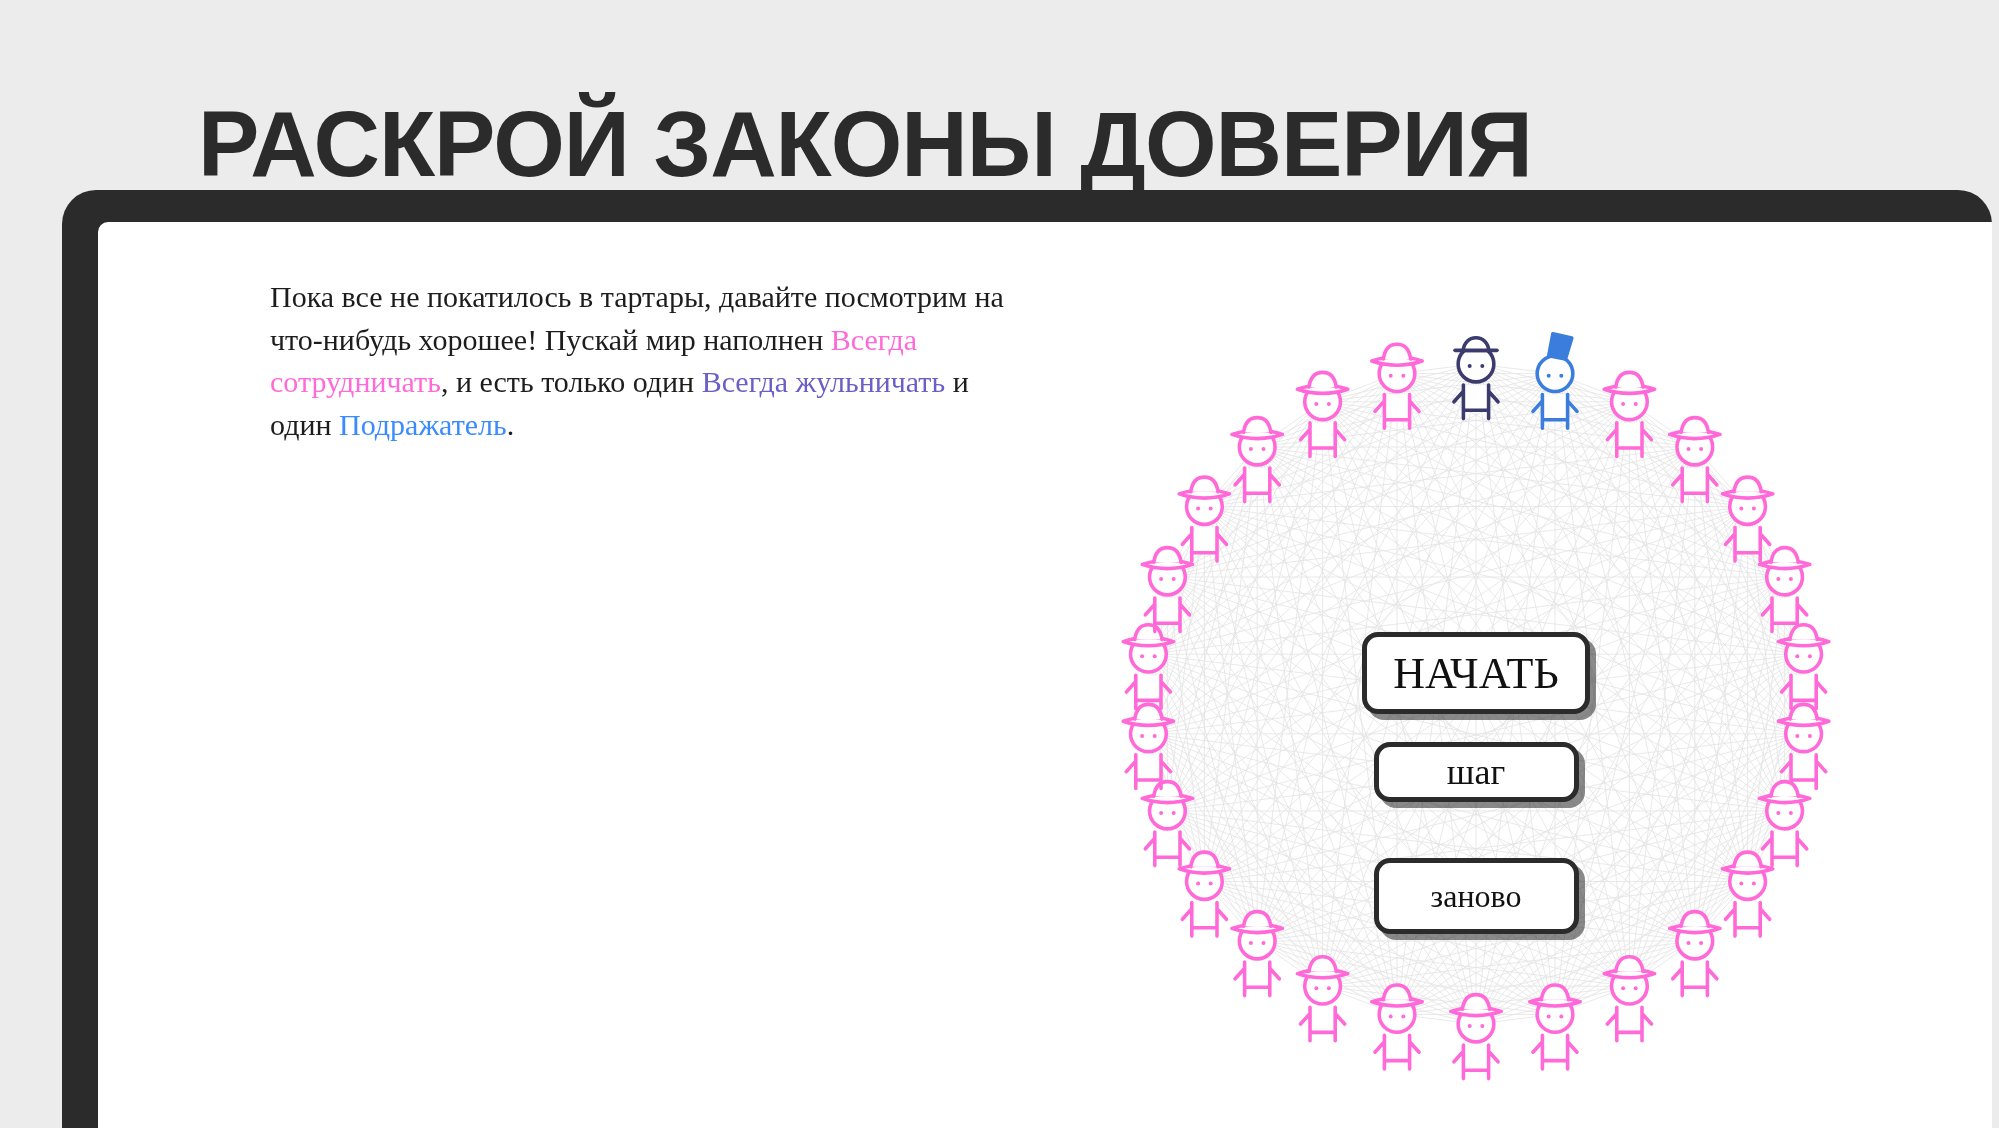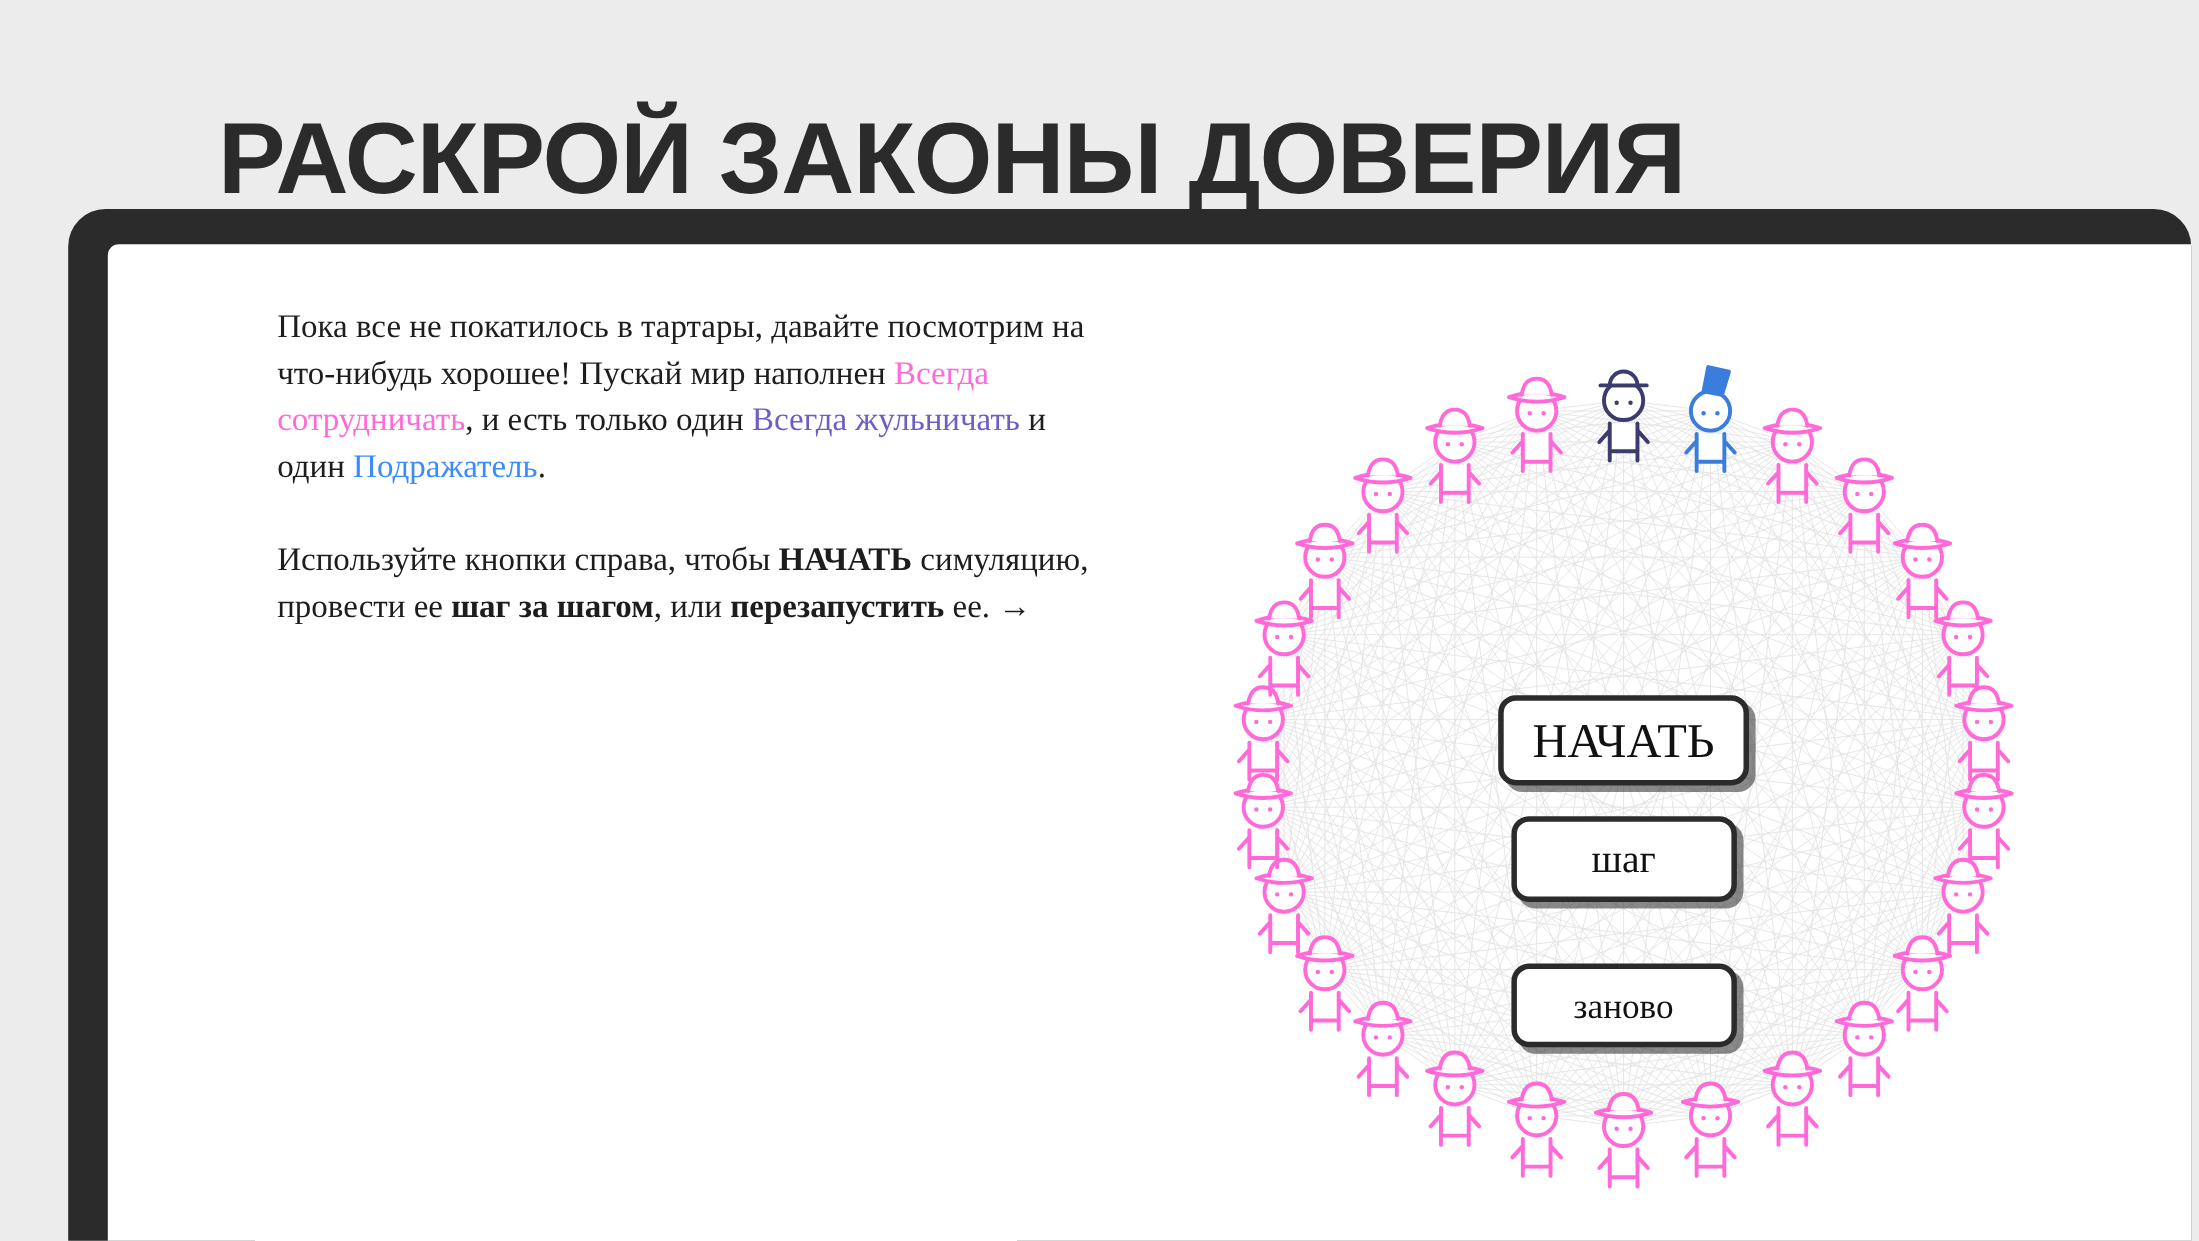--- a/index.html
+++ b/index.html
@@ -50,21 +50,21 @@
     top: 32px;
     width: 1894px;
     height: 990px;
     background: #ffffff;
     border-radius: 10px 0 0 0;
     overflow: hidden;
   }
 
   .text-col {
     position: absolute;
-    left: 154px;
+    left: 172px;
     top: 54px;
     width: 760px;
     font-size: 30px;
     line-height: 1.42;
     color: #1d1d1d;
   }
   .text-col p {
     margin: 0 0 42px 0;
   }
   .c-pink   { color: #ff69d8; }
@@ -100,37 +100,36 @@
     background: #ffffff;
     border: 5px solid #2b2b2b;
     border-radius: 16px;
     font-family: "Liberation Serif", serif;
     color: #111;
     cursor: pointer;
     padding: 0;
     box-shadow: 6px 6px 0 rgba(40,40,40,0.55);
   }
   .btn-start { width: 228px; height: 82px; font-size: 44px; }
-  .btn-step  { width: 205px; height: 78px; font-size: 36px; }
+  .btn-step  { width: 205px; height: 60px; font-size: 36px; }
   .btn-reset { width: 205px; height: 76px; font-size: 32px; margin-top: 28px; }
 </style>
 </head>
 <body>
 
 <div class="page">
 
   <h1 class="page-title">РАСКРОЙ ЗАКОНЫ ДОВЕРИЯ</h1>
 
   <div class="panel-outer">
     <div class="panel-inner">
 
       <div class="text-col">
         <p><span>Пока все не покатилось в тартары, давайте посмотрим на что-нибудь хорошее! Пускай мир наполнен </span><span class="c-pink">Всегда сотрудничать</span><span>, и есть только один </span><span class="c-purple">Всегда жульничать</span><span> и один </span><span class="c-blue">Подражатель</span><span>.</span></p>
 
-        <p><span>Используйте кнопки справа, чтобы </span><span class="b">НАЧАТЬ</span><span> симуляцию, провести ее </span><span class="b">шаг за шагом</span><span>, или </span><span class="b">перезапустить</span><span> ее.</span> <span class="arrow">→</span></p>
       </div>
 
       <div class="sim-area">
         <svg class="sim-svg" width="800" height="900" viewBox="0 0 800 900">
           <g id="net-lines" stroke="#e6e6e6" stroke-width="1" fill="none">
               <path d="M418.0 132.0L497.0 141.6M418.0 132.0L571.4 169.8M418.0 132.0L636.8 215.0M418.0 132.0L689.6 274.5M418.0 132.0L726.6 345.0M418.0 132.0L745.6 422.2M418.0 132.0L745.6 501.8M418.0 132.0L726.6 579.0M418.0 132.0L689.6 649.5M418.0 132.0L636.8 709.0M418.0 132.0L571.4 754.2M418.0 132.0L497.0 782.4M418.0 132.0L418.0 792.0M418.0 132.0L339.0 782.4M418.0 132.0L264.6 754.2M418.0 132.0L199.2 709.0M418.0 132.0L146.4 649.5M418.0 132.0L109.4 579.0M418.0 132.0L90.4 501.8M418.0 132.0L90.4 422.2M418.0 132.0L109.4 345.0M418.0 132.0L146.4 274.5M418.0 132.0L199.2 215.0M418.0 132.0L264.6 169.8M418.0 132.0L339.0 141.6M497.0 141.6L571.4 169.8M497.0 141.6L636.8 215.0M497.0 141.6L689.6 274.5M497.0 141.6L726.6 345.0M497.0 141.6L745.6 422.2M497.0 141.6L745.6 501.8M497.0 141.6L726.6 579.0M497.0 141.6L689.6 649.5M497.0 141.6L636.8 709.0M497.0 141.6L571.4 754.2M497.0 141.6L497.0 782.4M497.0 141.6L418.0 792.0M497.0 141.6L339.0 782.4M497.0 141.6L264.6 754.2M497.0 141.6L199.2 709.0M497.0 141.6L146.4 649.5M497.0 141.6L109.4 579.0M497.0 141.6L90.4 501.8M497.0 141.6L90.4 422.2M497.0 141.6L109.4 345.0M497.0 141.6L146.4 274.5M497.0 141.6L199.2 215.0M497.0 141.6L264.6 169.8M497.0 141.6L339.0 141.6M571.4 169.8L636.8 215.0M571.4 169.8L689.6 274.5M571.4 169.8L726.6 345.0M571.4 169.8L745.6 422.2M571.4 169.8L745.6 501.8M571.4 169.8L726.6 579.0M571.4 169.8L689.6 649.5M571.4 169.8L636.8 709.0M571.4 169.8L571.4 754.2M571.4 169.8L497.0 782.4M571.4 169.8L418.0 792.0M571.4 169.8L339.0 782.4M571.4 169.8L264.6 754.2M571.4 169.8L199.2 709.0M571.4 169.8L146.4 649.5M571.4 169.8L109.4 579.0M571.4 169.8L90.4 501.8M571.4 169.8L90.4 422.2M571.4 169.8L109.4 345.0M571.4 169.8L146.4 274.5M571.4 169.8L199.2 215.0M571.4 169.8L264.6 169.8M571.4 169.8L339.0 141.6M636.8 215.0L689.6 274.5M636.8 215.0L726.6 345.0M636.8 215.0L745.6 422.2M636.8 215.0L745.6 501.8M636.8 215.0L726.6 579.0M636.8 215.0L689.6 649.5M636.8 215.0L636.8 709.0M636.8 215.0L571.4 754.2M636.8 215.0L497.0 782.4M636.8 215.0L418.0 792.0M636.8 215.0L339.0 782.4M636.8 215.0L264.6 754.2M636.8 215.0L199.2 709.0M636.8 215.0L146.4 649.5M636.8 215.0L109.4 579.0M636.8 215.0L90.4 501.8M636.8 215.0L90.4 422.2M636.8 215.0L109.4 345.0M636.8 215.0L146.4 274.5M636.8 215.0L199.2 215.0M636.8 215.0L264.6 169.8M636.8 215.0L339.0 141.6M689.6 274.5L726.6 345.0M689.6 274.5L745.6 422.2M689.6 274.5L745.6 501.8M689.6 274.5L726.6 579.0M689.6 274.5L689.6 649.5M689.6 274.5L636.8 709.0M689.6 274.5L571.4 754.2M689.6 274.5L497.0 782.4M689.6 274.5L418.0 792.0M689.6 274.5L339.0 782.4M689.6 274.5L264.6 754.2M689.6 274.5L199.2 709.0M689.6 274.5L146.4 649.5M689.6 274.5L109.4 579.0M689.6 274.5L90.4 501.8M689.6 274.5L90.4 422.2M689.6 274.5L109.4 345.0M689.6 274.5L146.4 274.5M689.6 274.5L199.2 215.0M689.6 274.5L264.6 169.8M689.6 274.5L339.0 141.6M726.6 345.0L745.6 422.2M726.6 345.0L745.6 501.8M726.6 345.0L726.6 579.0M726.6 345.0L689.6 649.5M726.6 345.0L636.8 709.0M726.6 345.0L571.4 754.2M726.6 345.0L497.0 782.4M726.6 345.0L418.0 792.0M726.6 345.0L339.0 782.4M726.6 345.0L264.6 754.2M726.6 345.0L199.2 709.0M726.6 345.0L146.4 649.5M726.6 345.0L109.4 579.0M726.6 345.0L90.4 501.8M726.6 345.0L90.4 422.2M726.6 345.0L109.4 345.0M726.6 345.0L146.4 274.5M726.6 345.0L199.2 215.0M726.6 345.0L264.6 169.8M726.6 345.0L339.0 141.6M745.6 422.2L745.6 501.8M745.6 422.2L726.6 579.0M745.6 422.2L689.6 649.5M745.6 422.2L636.8 709.0M745.6 422.2L571.4 754.2M745.6 422.2L497.0 782.4M745.6 422.2L418.0 792.0M745.6 422.2L339.0 782.4M745.6 422.2L264.6 754.2M745.6 422.2L199.2 709.0M745.6 422.2L146.4 649.5M745.6 422.2L109.4 579.0M745.6 422.2L90.4 501.8M745.6 422.2L90.4 422.2M745.6 422.2L109.4 345.0M745.6 422.2L146.4 274.5M745.6 422.2L199.2 215.0M745.6 422.2L264.6 169.8M745.6 422.2L339.0 141.6M745.6 501.8L726.6 579.0M745.6 501.8L689.6 649.5M745.6 501.8L636.8 709.0M745.6 501.8L571.4 754.2M745.6 501.8L497.0 782.4M745.6 501.8L418.0 792.0M745.6 501.8L339.0 782.4M745.6 501.8L264.6 754.2M745.6 501.8L199.2 709.0M745.6 501.8L146.4 649.5M745.6 501.8L109.4 579.0M745.6 501.8L90.4 501.8M745.6 501.8L90.4 422.2M745.6 501.8L109.4 345.0M745.6 501.8L146.4 274.5M745.6 501.8L199.2 215.0M745.6 501.8L264.6 169.8M745.6 501.8L339.0 141.6M726.6 579.0L689.6 649.5M726.6 579.0L636.8 709.0M726.6 579.0L571.4 754.2M726.6 579.0L497.0 782.4M726.6 579.0L418.0 792.0M726.6 579.0L339.0 782.4M726.6 579.0L264.6 754.2M726.6 579.0L199.2 709.0M726.6 579.0L146.4 649.5M726.6 579.0L109.4 579.0M726.6 579.0L90.4 501.8M726.6 579.0L90.4 422.2M726.6 579.0L109.4 345.0M726.6 579.0L146.4 274.5M726.6 579.0L199.2 215.0M726.6 579.0L264.6 169.8M726.6 579.0L339.0 141.6M689.6 649.5L636.8 709.0M689.6 649.5L571.4 754.2M689.6 649.5L497.0 782.4M689.6 649.5L418.0 792.0M689.6 649.5L339.0 782.4M689.6 649.5L264.6 754.2M689.6 649.5L199.2 709.0M689.6 649.5L146.4 649.5M689.6 649.5L109.4 579.0M689.6 649.5L90.4 501.8M689.6 649.5L90.4 422.2M689.6 649.5L109.4 345.0M689.6 649.5L146.4 274.5M689.6 649.5L199.2 215.0M689.6 649.5L264.6 169.8M689.6 649.5L339.0 141.6M636.8 709.0L571.4 754.2M636.8 709.0L497.0 782.4M636.8 709.0L418.0 792.0M636.8 709.0L339.0 782.4M636.8 709.0L264.6 754.2M636.8 709.0L199.2 709.0M636.8 709.0L146.4 649.5M636.8 709.0L109.4 579.0M636.8 709.0L90.4 501.8M636.8 709.0L90.4 422.2M636.8 709.0L109.4 345.0M636.8 709.0L146.4 274.5M636.8 709.0L199.2 215.0M636.8 709.0L264.6 169.8M636.8 709.0L339.0 141.6M571.4 754.2L497.0 782.4M571.4 754.2L418.0 792.0M571.4 754.2L339.0 782.4M571.4 754.2L264.6 754.2M571.4 754.2L199.2 709.0M571.4 754.2L146.4 649.5M571.4 754.2L109.4 579.0M571.4 754.2L90.4 501.8M571.4 754.2L90.4 422.2M571.4 754.2L109.4 345.0M571.4 754.2L146.4 274.5M571.4 754.2L199.2 215.0M571.4 754.2L264.6 169.8M571.4 754.2L339.0 141.6M497.0 782.4L418.0 792.0M497.0 782.4L339.0 782.4M497.0 782.4L264.6 754.2M497.0 782.4L199.2 709.0M497.0 782.4L146.4 649.5M497.0 782.4L109.4 579.0M497.0 782.4L90.4 501.8M497.0 782.4L90.4 422.2M497.0 782.4L109.4 345.0M497.0 782.4L146.4 274.5M497.0 782.4L199.2 215.0M497.0 782.4L264.6 169.8M497.0 782.4L339.0 141.6M418.0 792.0L339.0 782.4M418.0 792.0L264.6 754.2M418.0 792.0L199.2 709.0M418.0 792.0L146.4 649.5M418.0 792.0L109.4 579.0M418.0 792.0L90.4 501.8M418.0 792.0L90.4 422.2M418.0 792.0L109.4 345.0M418.0 792.0L146.4 274.5M418.0 792.0L199.2 215.0M418.0 792.0L264.6 169.8M418.0 792.0L339.0 141.6M339.0 782.4L264.6 754.2M339.0 782.4L199.2 709.0M339.0 782.4L146.4 649.5M339.0 782.4L109.4 579.0M339.0 782.4L90.4 501.8M339.0 782.4L90.4 422.2M339.0 782.4L109.4 345.0M339.0 782.4L146.4 274.5M339.0 782.4L199.2 215.0M339.0 782.4L264.6 169.8M339.0 782.4L339.0 141.6M264.6 754.2L199.2 709.0M264.6 754.2L146.4 649.5M264.6 754.2L109.4 579.0M264.6 754.2L90.4 501.8M264.6 754.2L90.4 422.2M264.6 754.2L109.4 345.0M264.6 754.2L146.4 274.5M264.6 754.2L199.2 215.0M264.6 754.2L264.6 169.8M264.6 754.2L339.0 141.6M199.2 709.0L146.4 649.5M199.2 709.0L109.4 579.0M199.2 709.0L90.4 501.8M199.2 709.0L90.4 422.2M199.2 709.0L109.4 345.0M199.2 709.0L146.4 274.5M199.2 709.0L199.2 215.0M199.2 709.0L264.6 169.8M199.2 709.0L339.0 141.6M146.4 649.5L109.4 579.0M146.4 649.5L90.4 501.8M146.4 649.5L90.4 422.2M146.4 649.5L109.4 345.0M146.4 649.5L146.4 274.5M146.4 649.5L199.2 215.0M146.4 649.5L264.6 169.8M146.4 649.5L339.0 141.6M109.4 579.0L90.4 501.8M109.4 579.0L90.4 422.2M109.4 579.0L109.4 345.0M109.4 579.0L146.4 274.5M109.4 579.0L199.2 215.0M109.4 579.0L264.6 169.8M109.4 579.0L339.0 141.6M90.4 501.8L90.4 422.2M90.4 501.8L109.4 345.0M90.4 501.8L146.4 274.5M90.4 501.8L199.2 215.0M90.4 501.8L264.6 169.8M90.4 501.8L339.0 141.6M90.4 422.2L109.4 345.0M90.4 422.2L146.4 274.5M90.4 422.2L199.2 215.0M90.4 422.2L264.6 169.8M90.4 422.2L339.0 141.6M109.4 345.0L146.4 274.5M109.4 345.0L199.2 215.0M109.4 345.0L264.6 169.8M109.4 345.0L339.0 141.6M146.4 274.5L199.2 215.0M146.4 274.5L264.6 169.8M146.4 274.5L339.0 141.6M199.2 215.0L264.6 169.8M199.2 215.0L339.0 141.6M264.6 169.8L339.0 141.6" stroke="#e3e3e3" stroke-width="0.8" fill="none"></path>
             </g>
           <g id="agents">
               <g transform="translate(418.0,132.0) scale(1.05)" stroke="#3b3b6e" stroke-width="3.4" fill="none" stroke-linecap="round" stroke-linejoin="round">
                 <circle cx="0" cy="0" r="17" fill="#fff"></circle>

